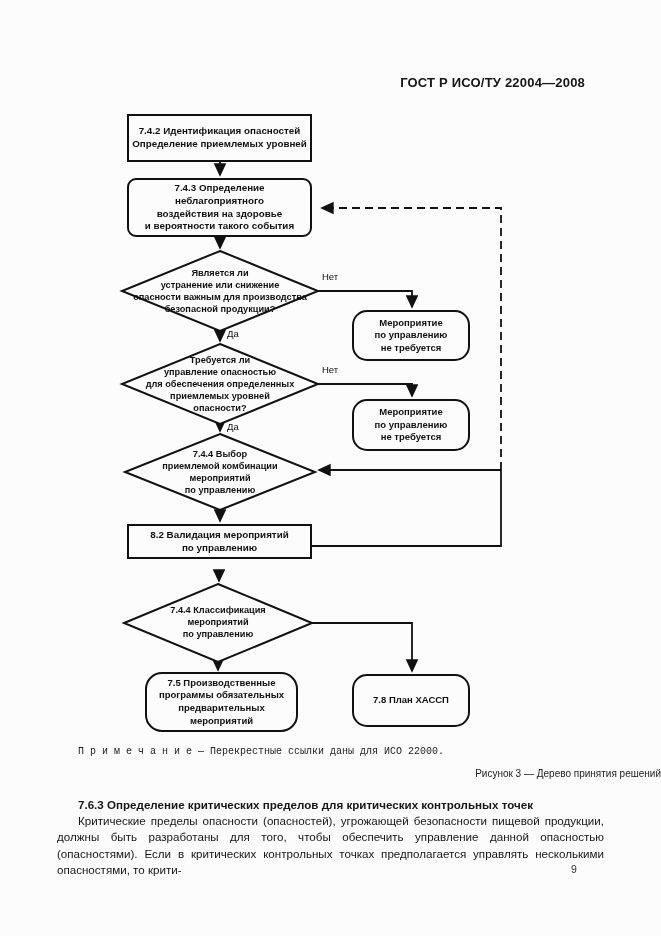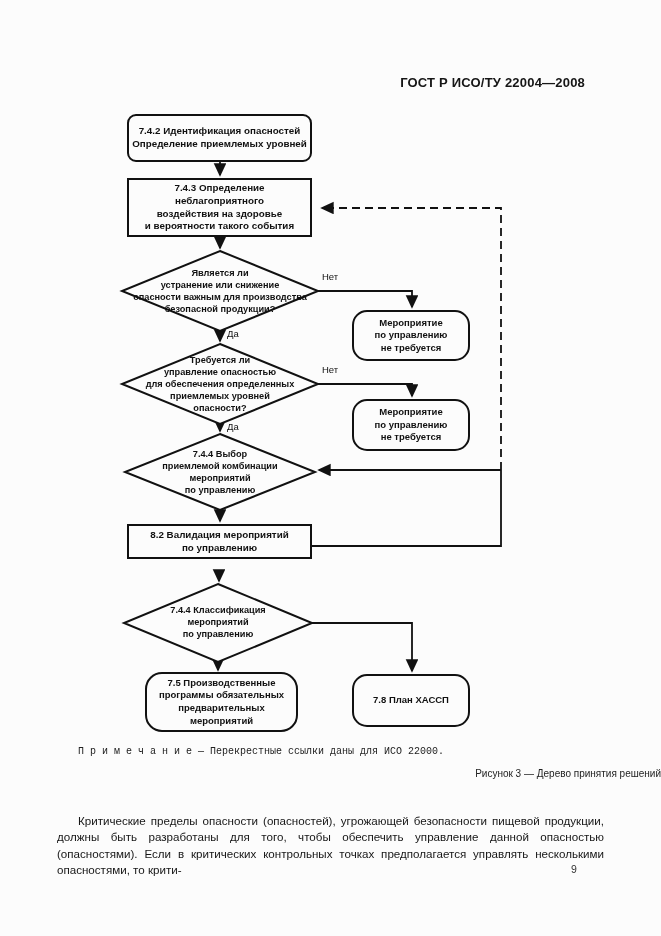--- a/index.html
+++ b/index.html
@@ -80,24 +80,24 @@
     <path d="M501,456 H319" stroke="#111" stroke-width="1.8" fill="none" marker-end="url(#arr)"></path>
 
     <path d="M501,456 V194 H322" stroke="#111" stroke-width="1.8" fill="none" stroke-dasharray="8 5" marker-end="url(#arr)"></path>
 
     <polygon points="220,237 318,277 220,317 122,277" fill="#fcfcfc" stroke="#111" stroke-width="2"></polygon>
     <polygon points="220,330 318,370 220,410 122,370" fill="#fcfcfc" stroke="#111" stroke-width="2"></polygon>
     <polygon points="220,420 315,458 220,496 125,458" fill="#fcfcfc" stroke="#111" stroke-width="2"></polygon>
     <polygon points="218,570 312,609 218,648 124,609" fill="#fcfcfc" stroke="#111" stroke-width="2"></polygon>
   </svg>
 
-  <div class="node rect" style="left:127px;top:100px;width:185px;height:48px;border-radius:9px;">7.4.2 Идентификация опасностей
+  <div class="node rect" style="left:127px;top:100px;width:185px;height:48px;">7.4.2 Идентификация опасностей
 Определение приемлемых уровней</div>
 
-  <div class="node rect" style="left:127px;top:164px;width:185px;height:59px;">7.4.3 Определение неблагоприятного
+  <div class="node rect" style="left:127px;top:164px;width:185px;height:59px;border-radius:9px;">7.4.3 Определение неблагоприятного
 воздействия на здоровье
 и вероятности такого события</div>
 
   <div class="node dtext" style="left:130px;top:243px;width:180px;height:68px;">Является ли
 устранение или снижение
 опасности важным для производства
 безопасной продукции?</div>
 
   <div class="node round" style="left:352px;top:296px;width:118px;height:51px;">Мероприятие
 по управлению
@@ -133,17 +133,18 @@
   <div class="node round" style="left:352px;top:660px;width:118px;height:53px;">7.8 План ХАССП</div>
 
   <div class="branch-label" style="left:322px;top:257px;">Нет</div>
   <div class="branch-label" style="left:227px;top:314px;">Да</div>
   <div class="branch-label" style="left:322px;top:350px;">Нет</div>
   <div class="branch-label" style="left:227px;top:407px;">Да</div>
 
   <div class="abs note-line">П р и м е ч а н и е — Перекрестные ссылки даны для ИСО 22000.</div>
   <div class="abs fig-caption">Рисунок 3 — Дерево принятия решений</div>
 
+  <div class="abs sec-heading">7.6.3 Определение критических пределов для критических контрольных точек</div>
   <div class="abs body-par">Критические пределы опасности (опасностей), угрожающей безопасности пищевой продукции, должны быть разработаны для того, чтобы обеспечить управление данной опасностью (опасностями). Если в критических контрольных точках предполагается управлять несколькими опасностями, то крити-</div>
 
   <div class="abs page-num">9</div>
 
 </div>
 
 </body></html>

